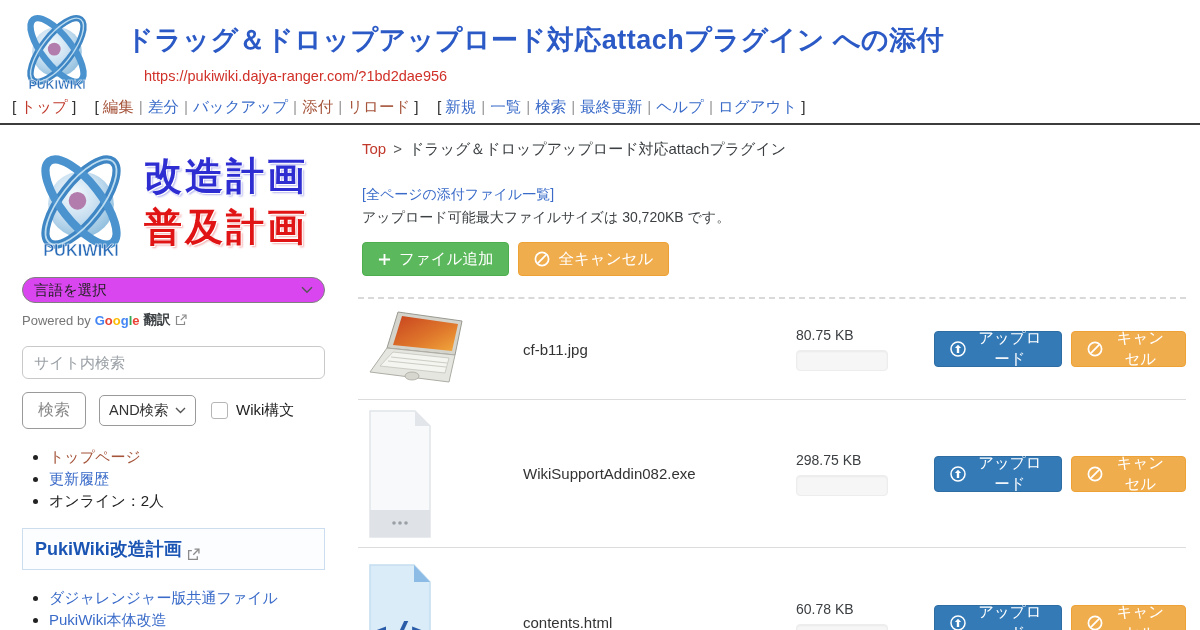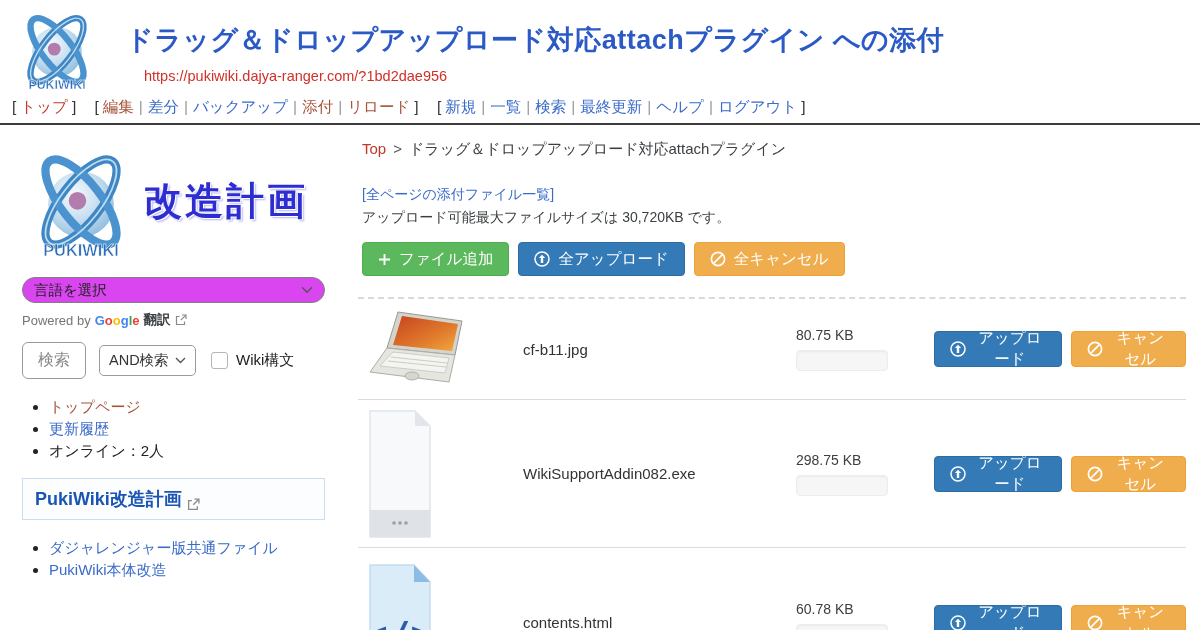--- a/index.html
+++ b/index.html
@@ -123,20 +123,21 @@
           </defs>
           <circle cx="50" cy="54" r="28" fill="url(#sph2)"></circle>
           <ellipse cx="50" cy="52" rx="44" ry="17" transform="rotate(-52 50 52)" fill="none" stroke="#3f86c4" stroke-width="7"></ellipse>
           <ellipse cx="50" cy="52" rx="44" ry="17" transform="rotate(52 50 52)" fill="none" stroke="#4a93cf" stroke-width="7"></ellipse>
           <ellipse cx="50" cy="52" rx="44" ry="17" transform="rotate(-52 50 52)" fill="none" stroke="#bcdcf0" stroke-width="1.5"></ellipse>
           <circle cx="47" cy="51" r="7.5" fill="#b27cac"></circle>
           <text x="50" y="98" text-anchor="middle" font-size="14" font-weight="bold" fill="#2b6cb8" stroke="#ffffff" stroke-width="0.4" font-family="Liberation Sans, sans-serif">PUKIWIKI</text>
         </svg>
         <div class="side-logo-text">
           <div class="slt-blue">改造計画</div>
+          <div class="slt-red">普及計画</div>
         </div>
       </div>
 
       <div class="lang-select">
         <span>言語を選択</span>
         <svg width="12" height="8" viewBox="0 0 12 8">
             <path d="M1 1.2l5 5 5-5" fill="none" stroke="#555" stroke-width="1.4"></path>
           </svg>
       </div>
 
@@ -144,20 +145,21 @@
         <span>Powered by</span>
         <span style="font-weight:bold;"><span style="color: rgb(66, 133, 244);">G</span><span style="color: rgb(234, 67, 53);">o</span><span style="color: rgb(251, 188, 5);">o</span><span style="color: rgb(66, 133, 244);">g</span><span style="color: rgb(52, 168, 83);">l</span><span style="color: rgb(234, 67, 53);">e</span></span>
         <span class="trans">翻訳</span>
         <svg width="12" height="12" viewBox="0 0 12 12">
             <path d="M4.5 2.5H1.5v8h8v-3" fill="none" stroke="#8a8a8a" stroke-width="1.2"></path>
             <path d="M7 1h4v4" fill="none" stroke="#8a8a8a" stroke-width="1.2"></path>
             <path d="M10.8 1.2L5.8 6.2" stroke="#8a8a8a" stroke-width="1.2"></path>
           </svg>
       </div>
 
+      <input class="search-input" type="text" placeholder="サイト内検索" style="">
 
       <div class="controls">
         <button class="search-btn">検索</button>
         <div class="and-select">
           <span>AND検索</span>
           <svg width="11" height="7" viewBox="0 0 11 7">
               <path d="M1 1l4.5 4.5L10 1" fill="none" stroke="#555" stroke-width="1.4"></path>
             </svg>
         </div>
         <span class="checkbox"></span>
@@ -195,27 +197,20 @@
         <span class="lnk">[全ページの添付ファイル一覧]</span>
       </div>
       <div class="maxsize">アップロード可能最大ファイルサイズは 30,720KB です。</div>
 
       <div class="toolbar">
         <button class="btn btn-green">
           <svg width="13" height="13" viewBox="0 0 14 14">
               <path d="M6 1h2v5h5v2H8v5H6V8H1V6h5z" fill="#fff"></path>
             </svg>
           <span>ファイル追加</span>
-        </button>
-        <button class="btn btn-blue">
-          <svg width="16" height="16" viewBox="0 0 16 16">
-              <circle cx="8" cy="8" r="7" fill="none" stroke="#fff" stroke-width="1.5"></circle>
-              <path d="M8 3.8l3.1 3.1H9.2V12H6.8V6.9H4.9z" fill="#fff"></path>
-            </svg>
-          <span>全アップロード</span>
         </button>
         <button class="btn btn-orange">
           <svg width="16" height="16" viewBox="0 0 16 16">
               <circle cx="8" cy="8" r="6.6" fill="none" stroke="#fff" stroke-width="1.7"></circle>
               <path d="M3.9 12.1L12.1 3.9" stroke="#fff" stroke-width="1.7"></path>
             </svg>
           <span>全キャンセル</span>
         </button>
       </div>
 

